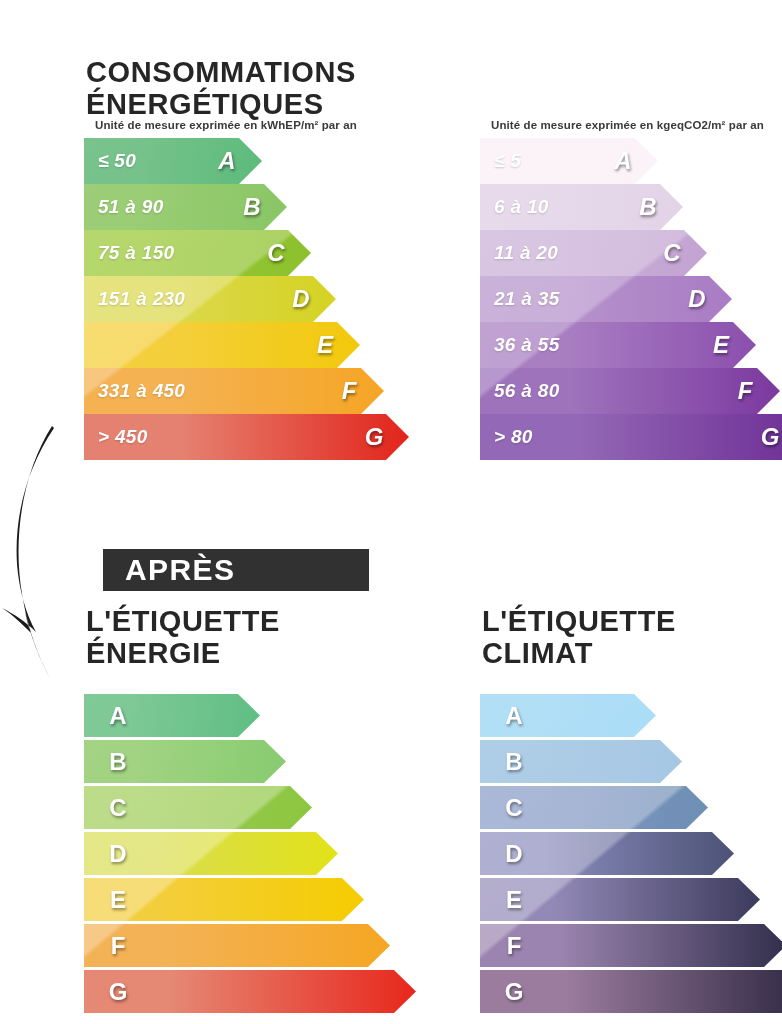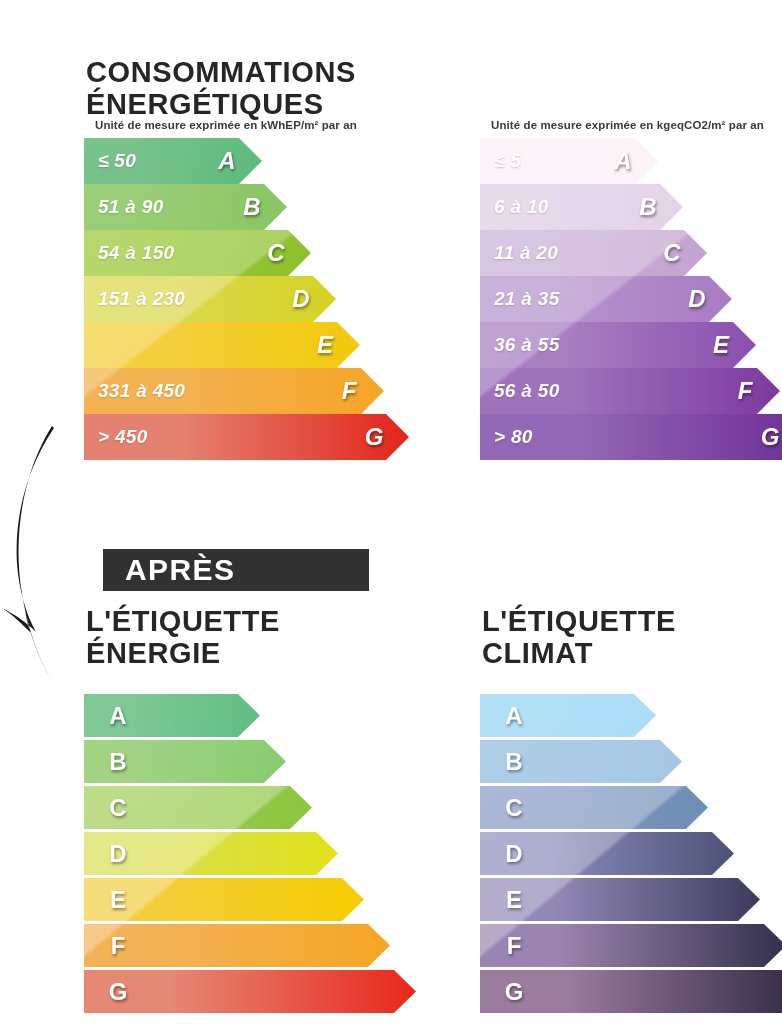--- a/index.html
+++ b/index.html
@@ -105,21 +105,21 @@
         <span class="range">≤ 50</span>
         <span class="grade" style="left: 130px;">A</span>
       </div>
       <div class="row" style="top: 46px; width: 203px;">
         <div class="bar" style="background: linear-gradient(90deg, rgb(114, 185, 62) 0%, rgb(114, 185, 62) 30%, rgb(95, 178, 46) 100%);"></div>
         <span class="range">51 à 90</span>
         <span class="grade" style="left: 155px;">B</span>
       </div>
       <div class="row" style="top: 92px; width: 227px;">
         <div class="bar" style="background: linear-gradient(90deg, rgb(152, 199, 51) 0%, rgb(152, 199, 51) 30%, rgb(140, 193, 46) 100%);"></div>
-        <span class="range">54 à 150</span>
+        <span class="range">75 à 150</span>
         <span class="grade" style="left: 179px;">C</span>
       </div>
       <div class="row" style="top: 138px; width: 252px;">
         <div class="bar" style="background: linear-gradient(90deg, rgb(220, 217, 79) 0%, rgb(220, 217, 79) 30%, rgb(213, 210, 36) 100%);"></div>
         <span class="range">151 à 230</span>
         <span class="grade" style="left: 204px;">D</span>
       </div>
       <div class="row" style="top: 184px; width: 276px;">
         <div class="bar" style="background: linear-gradient(90deg, rgb(244, 207, 60) 0%, rgb(244, 207, 60) 30%, rgb(242, 201, 11) 100%);"></div>
         <span class="grade" style="left: 228px;">E</span>
@@ -160,21 +160,21 @@
         <span class="range">21 à 35</span>
         <span class="grade" style="left: 204px;">D</span>
       </div>
       <div class="row" style="top: 184px; width: 276px;">
         <div class="bar" style="background: linear-gradient(90deg, rgb(169, 127, 194) 0%, rgb(169, 127, 194) 30%, rgb(139, 79, 174) 100%);"></div>
         <span class="range">36 à 55</span>
         <span class="grade" style="left: 228px;">E</span>
       </div>
       <div class="row" style="top: 230px; width: 300px;">
         <div class="bar" style="background: linear-gradient(90deg, rgb(158, 115, 188) 0%, rgb(158, 115, 188) 30%, rgb(124, 57, 159) 100%);"></div>
-        <span class="range">56 à 50</span>
+        <span class="range">56 à 80</span>
         <span class="grade" style="left: 252px;">F</span>
       </div>
       <div class="row" style="top: 276px; width: 325px;">
         <div class="bar" style="background: linear-gradient(90deg, rgb(147, 104, 182) 0%, rgb(147, 104, 182) 30%, rgb(110, 46, 149) 100%);"></div>
         <span class="range">&gt; 80</span>
         <span class="grade" style="left: 277px;">G</span>
       </div>
       <div class="diag" style="background: linear-gradient(142deg, rgba(255, 255, 255, 0.3) 0%, rgba(255, 255, 255, 0.26) 46%, rgba(255, 255, 255, 0) 47%);"></div>
     </div>
 

